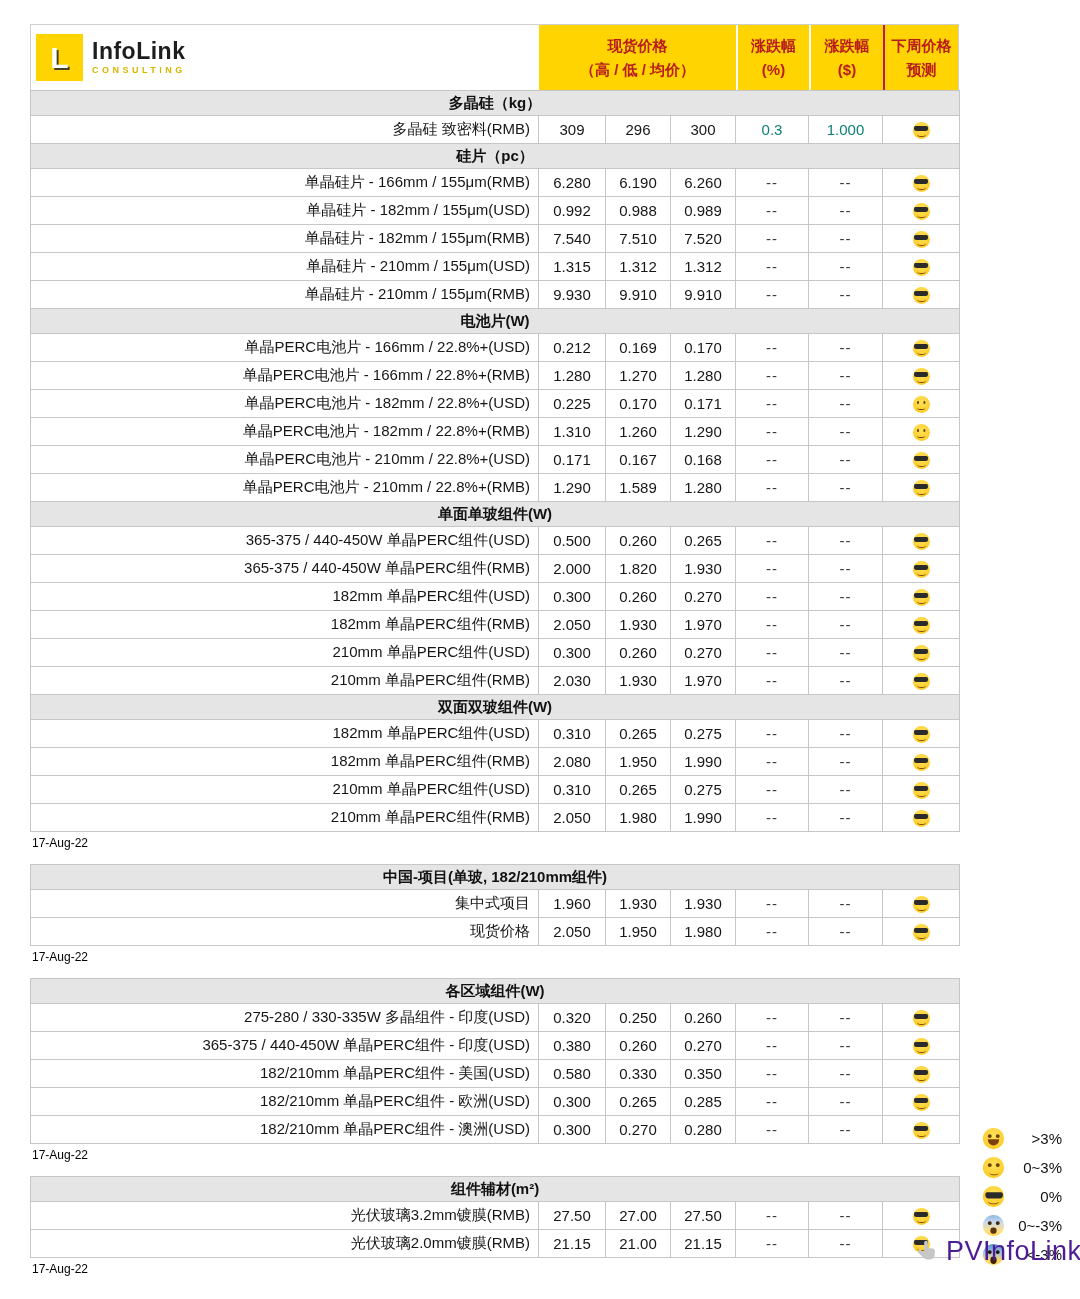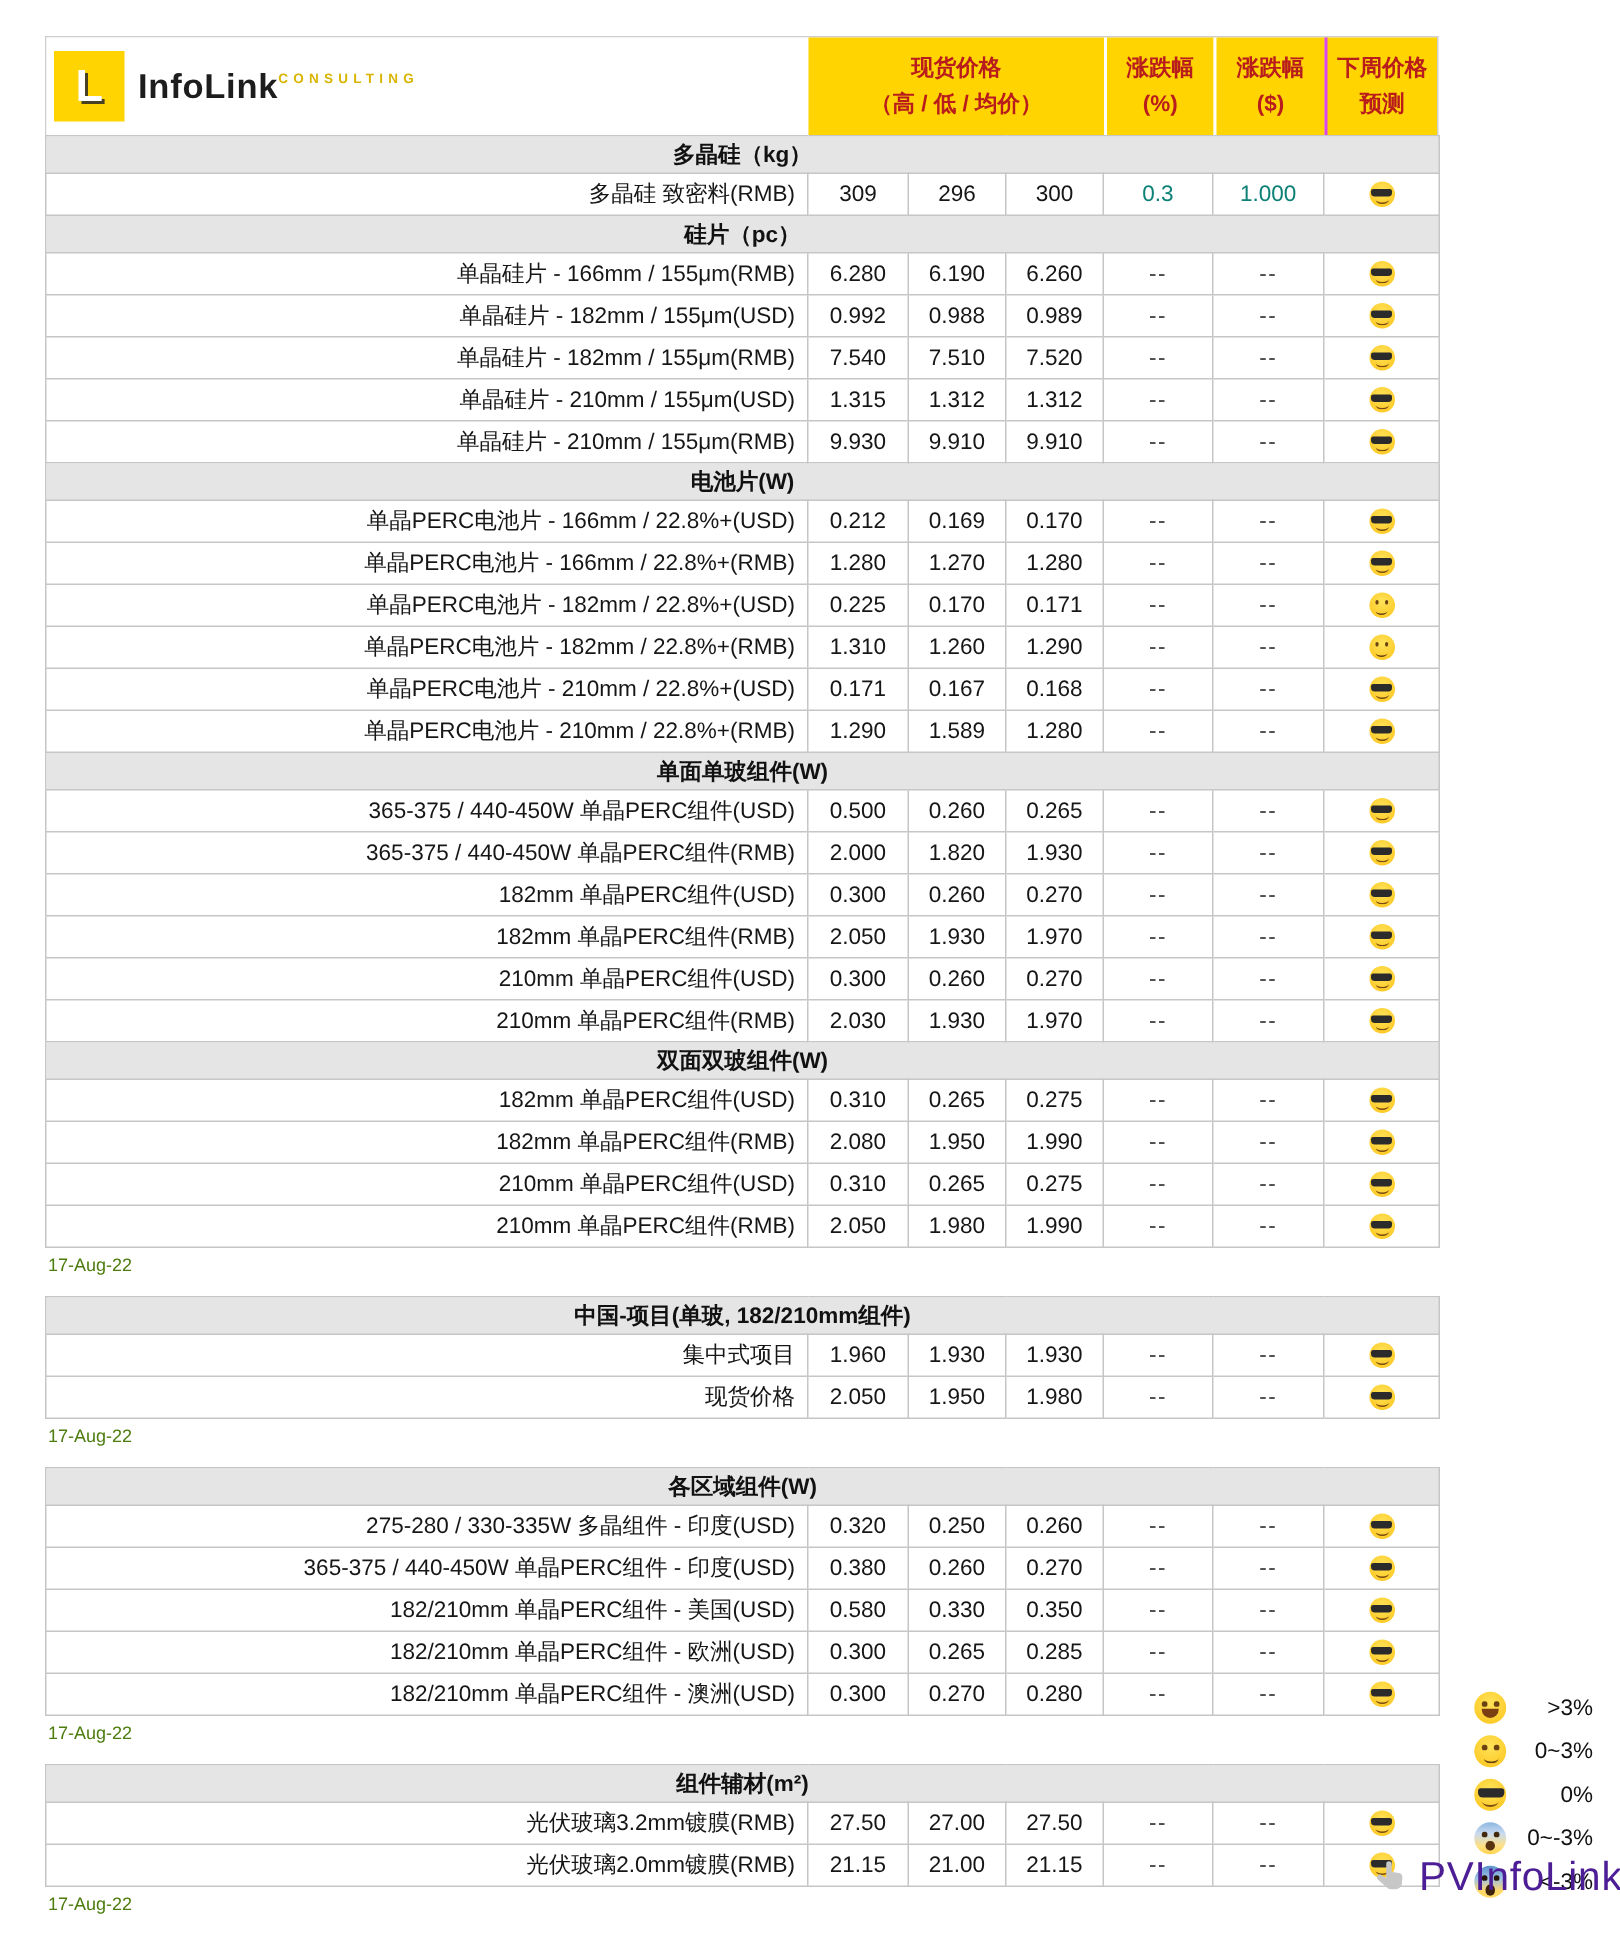--- a/index.html
+++ b/index.html
@@ -6,39 +6,39 @@
   body{margin:0;background:#ffffff}
   .page{position:relative;width:1080px;height:1299px;background:#fff;overflow:hidden;
         font-family:"Liberation Sans","DejaVu Sans",sans-serif;color:#161616}
   .content{position:absolute;left:30px;top:24px;width:929px}
 
   
   .brand-header{display:flex;width:929px;height:66px;border:1px solid #cfcfcf;border-bottom:0;background:#fff}
   .logo-cell{width:508px;display:flex;align-items:center;gap:9px;padding-left:5px;background:#fff}
   .logo-mark{width:47px;height:47px;background:#FFD400;color:#fff;font-weight:bold;font-size:30px;
              display:flex;align-items:center;justify-content:center;text-shadow:2px 2px 0 rgba(40,40,40,.85)}
-  .brand-text{display:flex;flex-direction:row;line-height:1.05}
+  .brand-text{display:flex;flex-direction:column;line-height:1.05}
   .brand-name{font-size:23px;font-weight:bold;color:#1d1d1d;letter-spacing:.5px}
   .brand-sub{font-size:9px;letter-spacing:3.5px;color:#d9b500;font-weight:bold;margin-top:3px}
   .hcell{background:#FFD400;display:flex;flex-direction:column;align-items:center;justify-content:center;
          text-align:center;font-weight:bold;font-size:15px;color:#b91c1c;line-height:1.6}
   .hcell.spot{width:197px}
   .hcell.pct{width:73px;border-left:2px solid #fff}
   .hcell.usd{width:74px;border-left:2px solid #fff}
-  .hcell.fc{width:75px;border-left:2px solid #d946ef}
+  .hcell.fc{width:75px;border-left:2px solid #be185d}
 
   
   .price-table{border-collapse:collapse;table-layout:fixed;width:929px;background:#fff}
   .price-table td{border:1px solid #c6c6c6;height:28px;padding:0;font-size:15px;color:#161616;
                   text-align:center;overflow:hidden;white-space:nowrap;vertical-align:middle}
   .price-table td.name{text-align:right;padding:0 8px}
   .section-row td{background:#e5e5e5;font-weight:bold;height:25px;font-size:15px;color:#111}
   td.dash{color:#3c3c3c;letter-spacing:1px}
   td.teal{color:#0E8177}
-  .block-date{font-size:12px;color:#4d7c0f;padding:4px 0 0 2px;height:20px;margin-bottom:12px}
+  .block-date{font-size:12px;color:#000000;padding:4px 0 0 2px;height:20px;margin-bottom:12px}
 
   
   .face{display:inline-block;width:17px;height:17px;border-radius:50%;position:relative;vertical-align:middle;
         background:radial-gradient(circle at 50% 35%,#ffe259,#fcc419)}
   .face.cool::before{content:"";position:absolute;left:1.5px;right:1.5px;top:4.5px;height:5px;
         background:#2b2b2b;border-radius:1.5px 1.5px 2.5px 2.5px}
   .face.cool::after{content:"";position:absolute;left:4px;right:4px;bottom:2px;height:5px;border-radius:50%;
         border-bottom:1.6px solid #7a4a12}
   .face.smile::before{content:"";position:absolute;top:5px;left:4px;width:2.6px;height:2.8px;background:#6b4312;
         border-radius:50%;box-shadow:6.4px 0 0 #6b4312}

